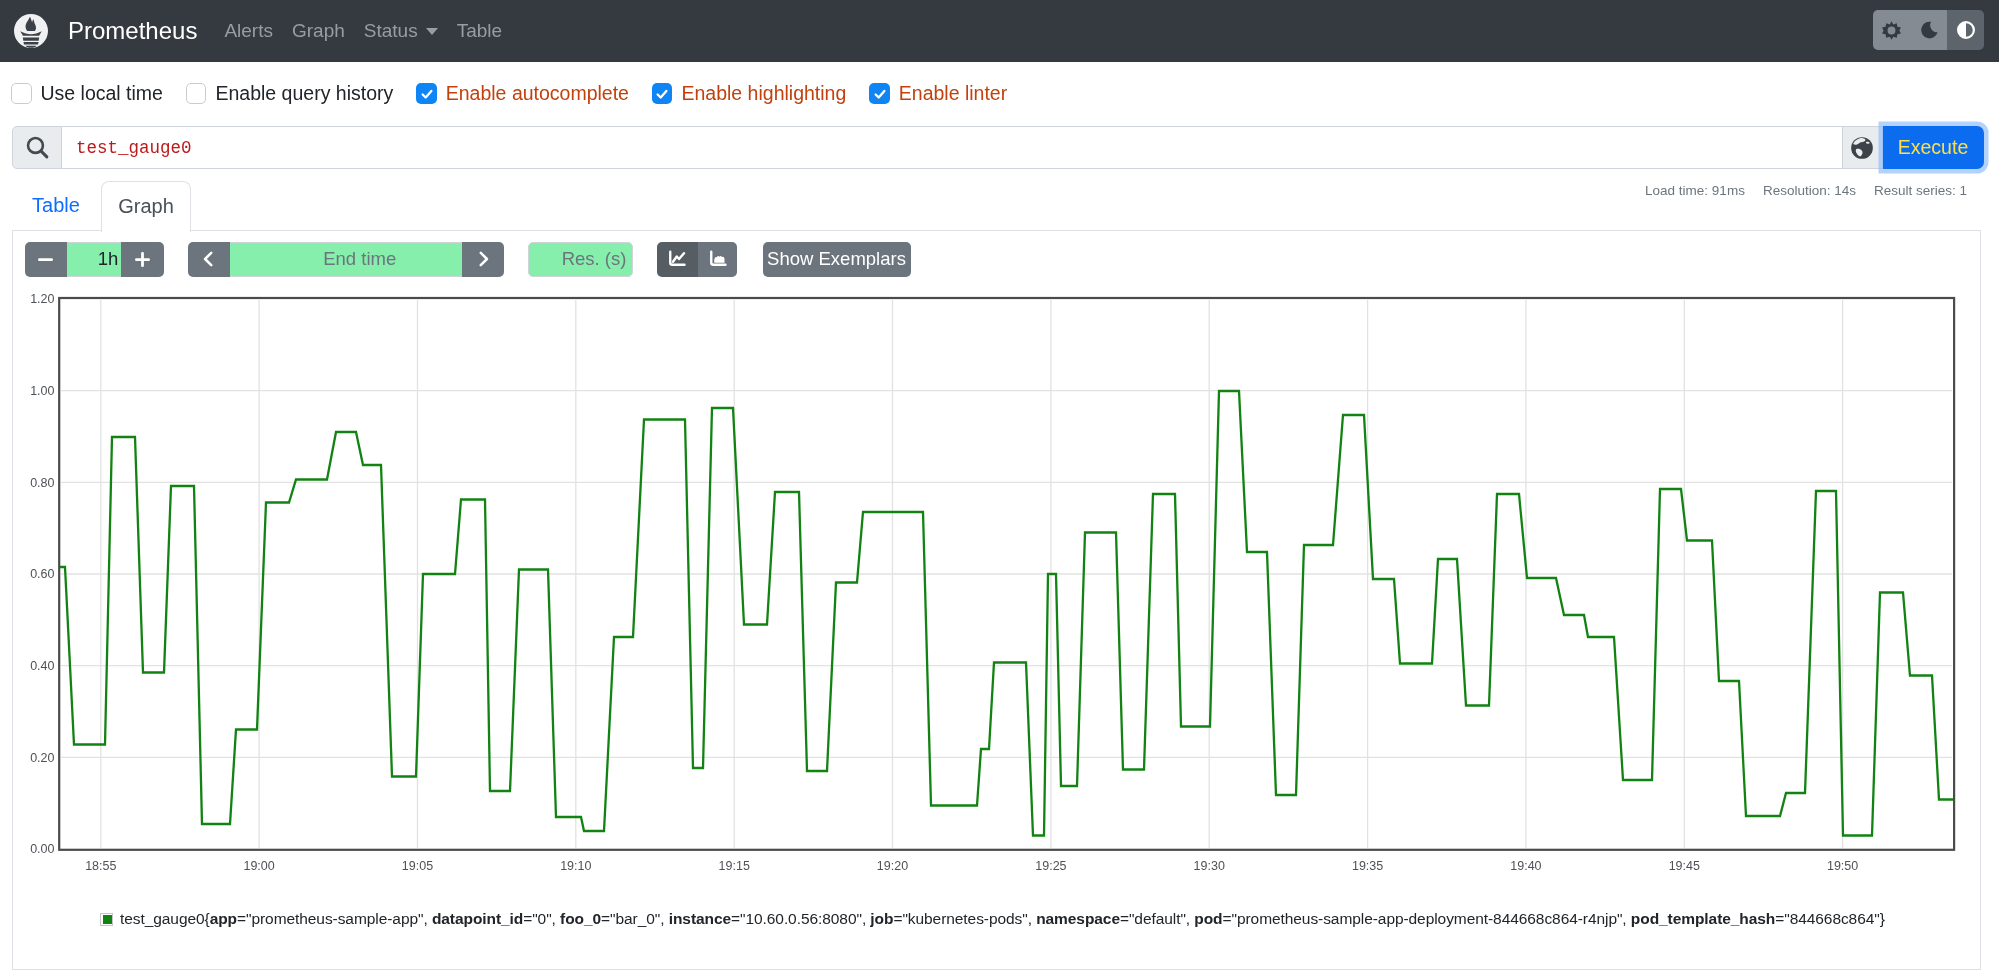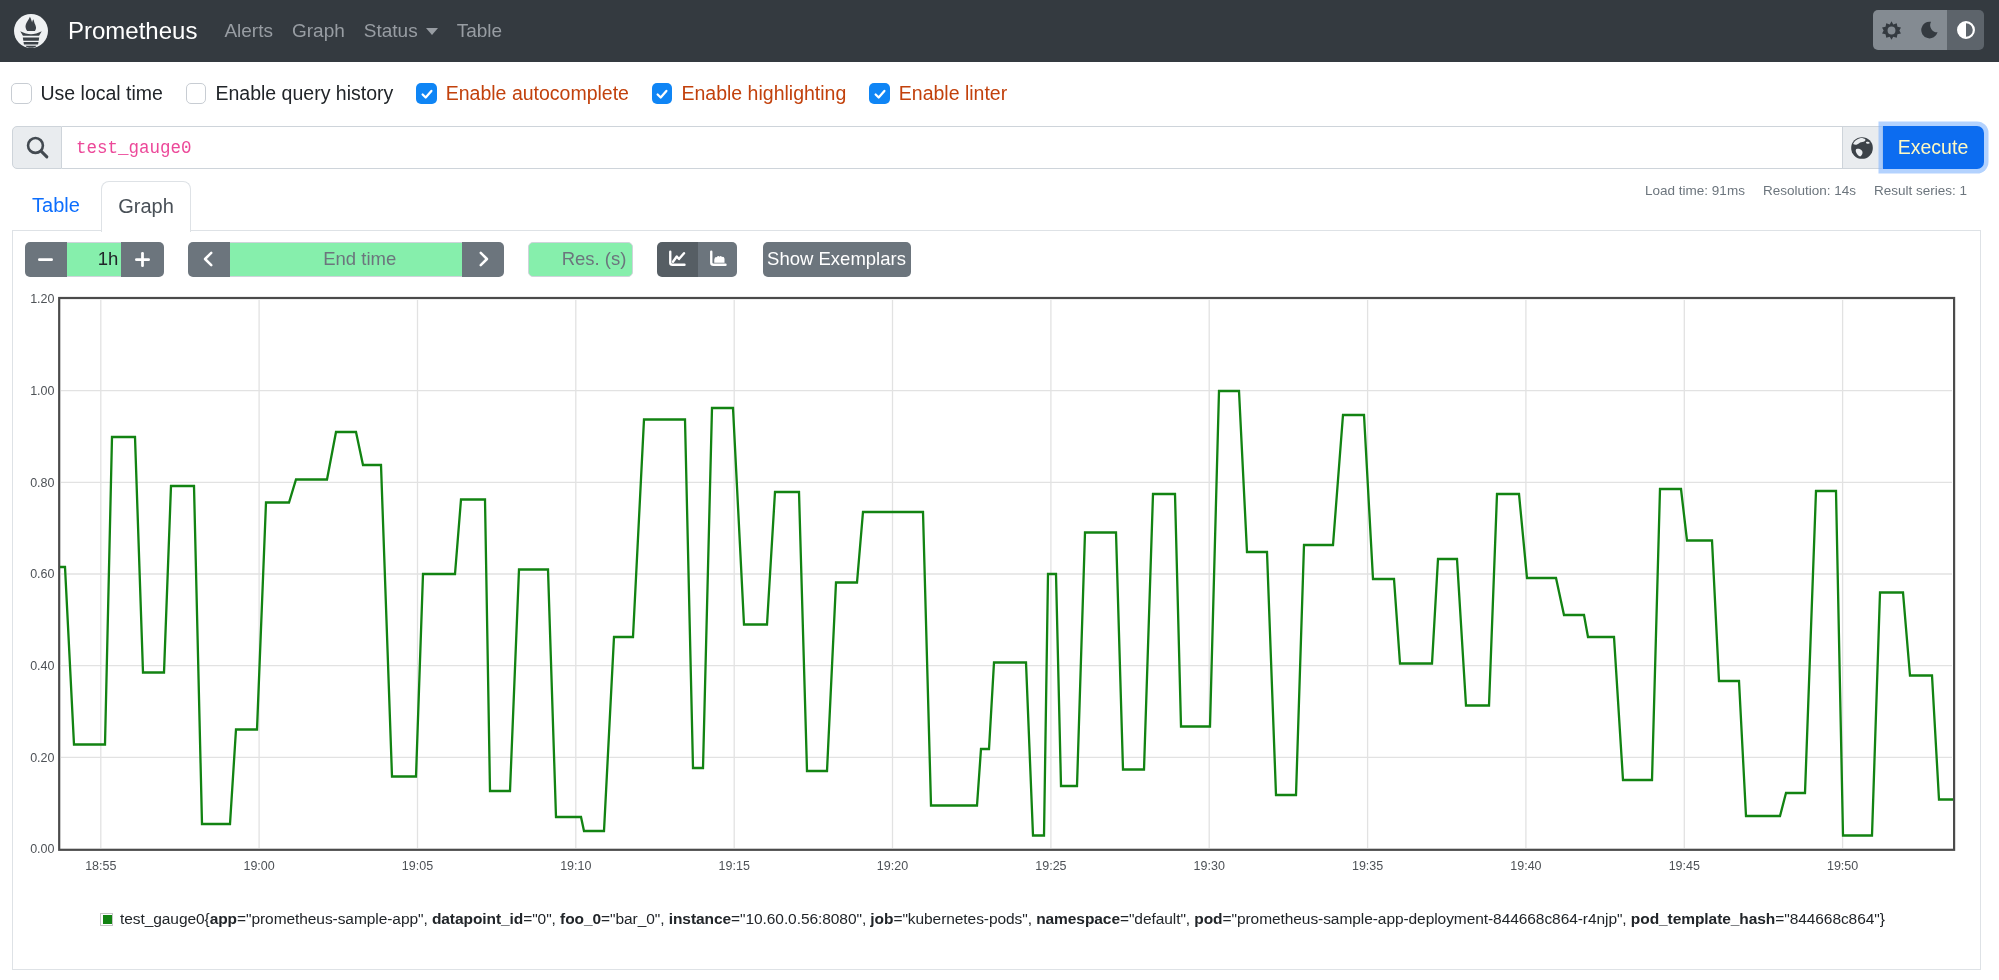--- a/index.html
+++ b/index.html
@@ -18,23 +18,23 @@
 #checks{left:11px;top:82px;display:flex;align-items:center;}
 .chk{display:flex;align-items:center;margin-right:23px;}
 .box{width:20.5px;height:20.5px;border-radius:5px;margin-right:9px;}
 .box.off{background:#fff;border:1.5px solid #c8cdd3;}
 .box.on{background:#0f85f5;display:flex;align-items:center;justify-content:center;}
 .chk .lb{font-size:19.5px;color:#212529;}
 .chk .lb.bl{color:#c2410c;}
 
 #qbar{left:12px;top:126px;width:1971.5px;height:43px;display:flex;}
 #qsearch{width:50px;height:43px;background:#e9ecef;border:1px solid #ced4da;border-radius:5px 0 0 5px;display:flex;align-items:center;justify-content:center;}
-#qinput{flex:1;height:43px;background:#fff;border:1px solid #ced4da;border-left:none;display:flex;align-items:center;font-family:"Liberation Mono",monospace;font-size:17.5px;color:#ec4899;padding-left:14px;}
+#qinput{flex:1;height:43px;background:#fff;border:1px solid #ced4da;border-left:none;display:flex;align-items:center;font-family:"Liberation Mono",monospace;font-size:17.5px;color:#b91c1c;padding-left:14px;}
 #qglobe{width:40px;height:43px;background:#e9ecef;border:1px solid #ced4da;border-left:none;display:flex;align-items:center;justify-content:center;}
-#qexec{width:101px;height:43px;background:#0c6cf0;border-radius:0 7px 7px 0;display:flex;align-items:center;justify-content:center;color:#fef9c3;font-size:19.5px;box-shadow:0 0 0 4.5px rgba(133,183,254,0.62);}
+#qexec{width:101px;height:43px;background:#0c6cf0;border-radius:0 7px 7px 0;display:flex;align-items:center;justify-content:center;color:#fde047;font-size:19.5px;box-shadow:0 0 0 4.5px rgba(133,183,254,0.62);}
 
 #stats{right:32px;top:183px;font-size:13.5px;color:#6c757d;}
 #stats span{margin-left:18px;}
 
 #tab-table{left:11px;top:181px;width:90px;height:49px;display:flex;align-items:center;justify-content:center;font-size:20px;color:#0d6efd;}
 #tab-graph{left:101px;top:181px;width:90px;height:50.5px;background:#fff;border:1px solid #dee2e6;border-bottom:none;border-radius:8px 8px 0 0;display:flex;align-items:center;justify-content:center;font-size:20px;color:#495057;z-index:3;}
 
 #panel{left:11.5px;top:229.5px;width:1969.5px;height:740px;border:1px solid #dee2e6;background:#fff;}
 
 #controls{left:24.5px;top:241.5px;height:35px;display:flex;align-items:stretch;}

